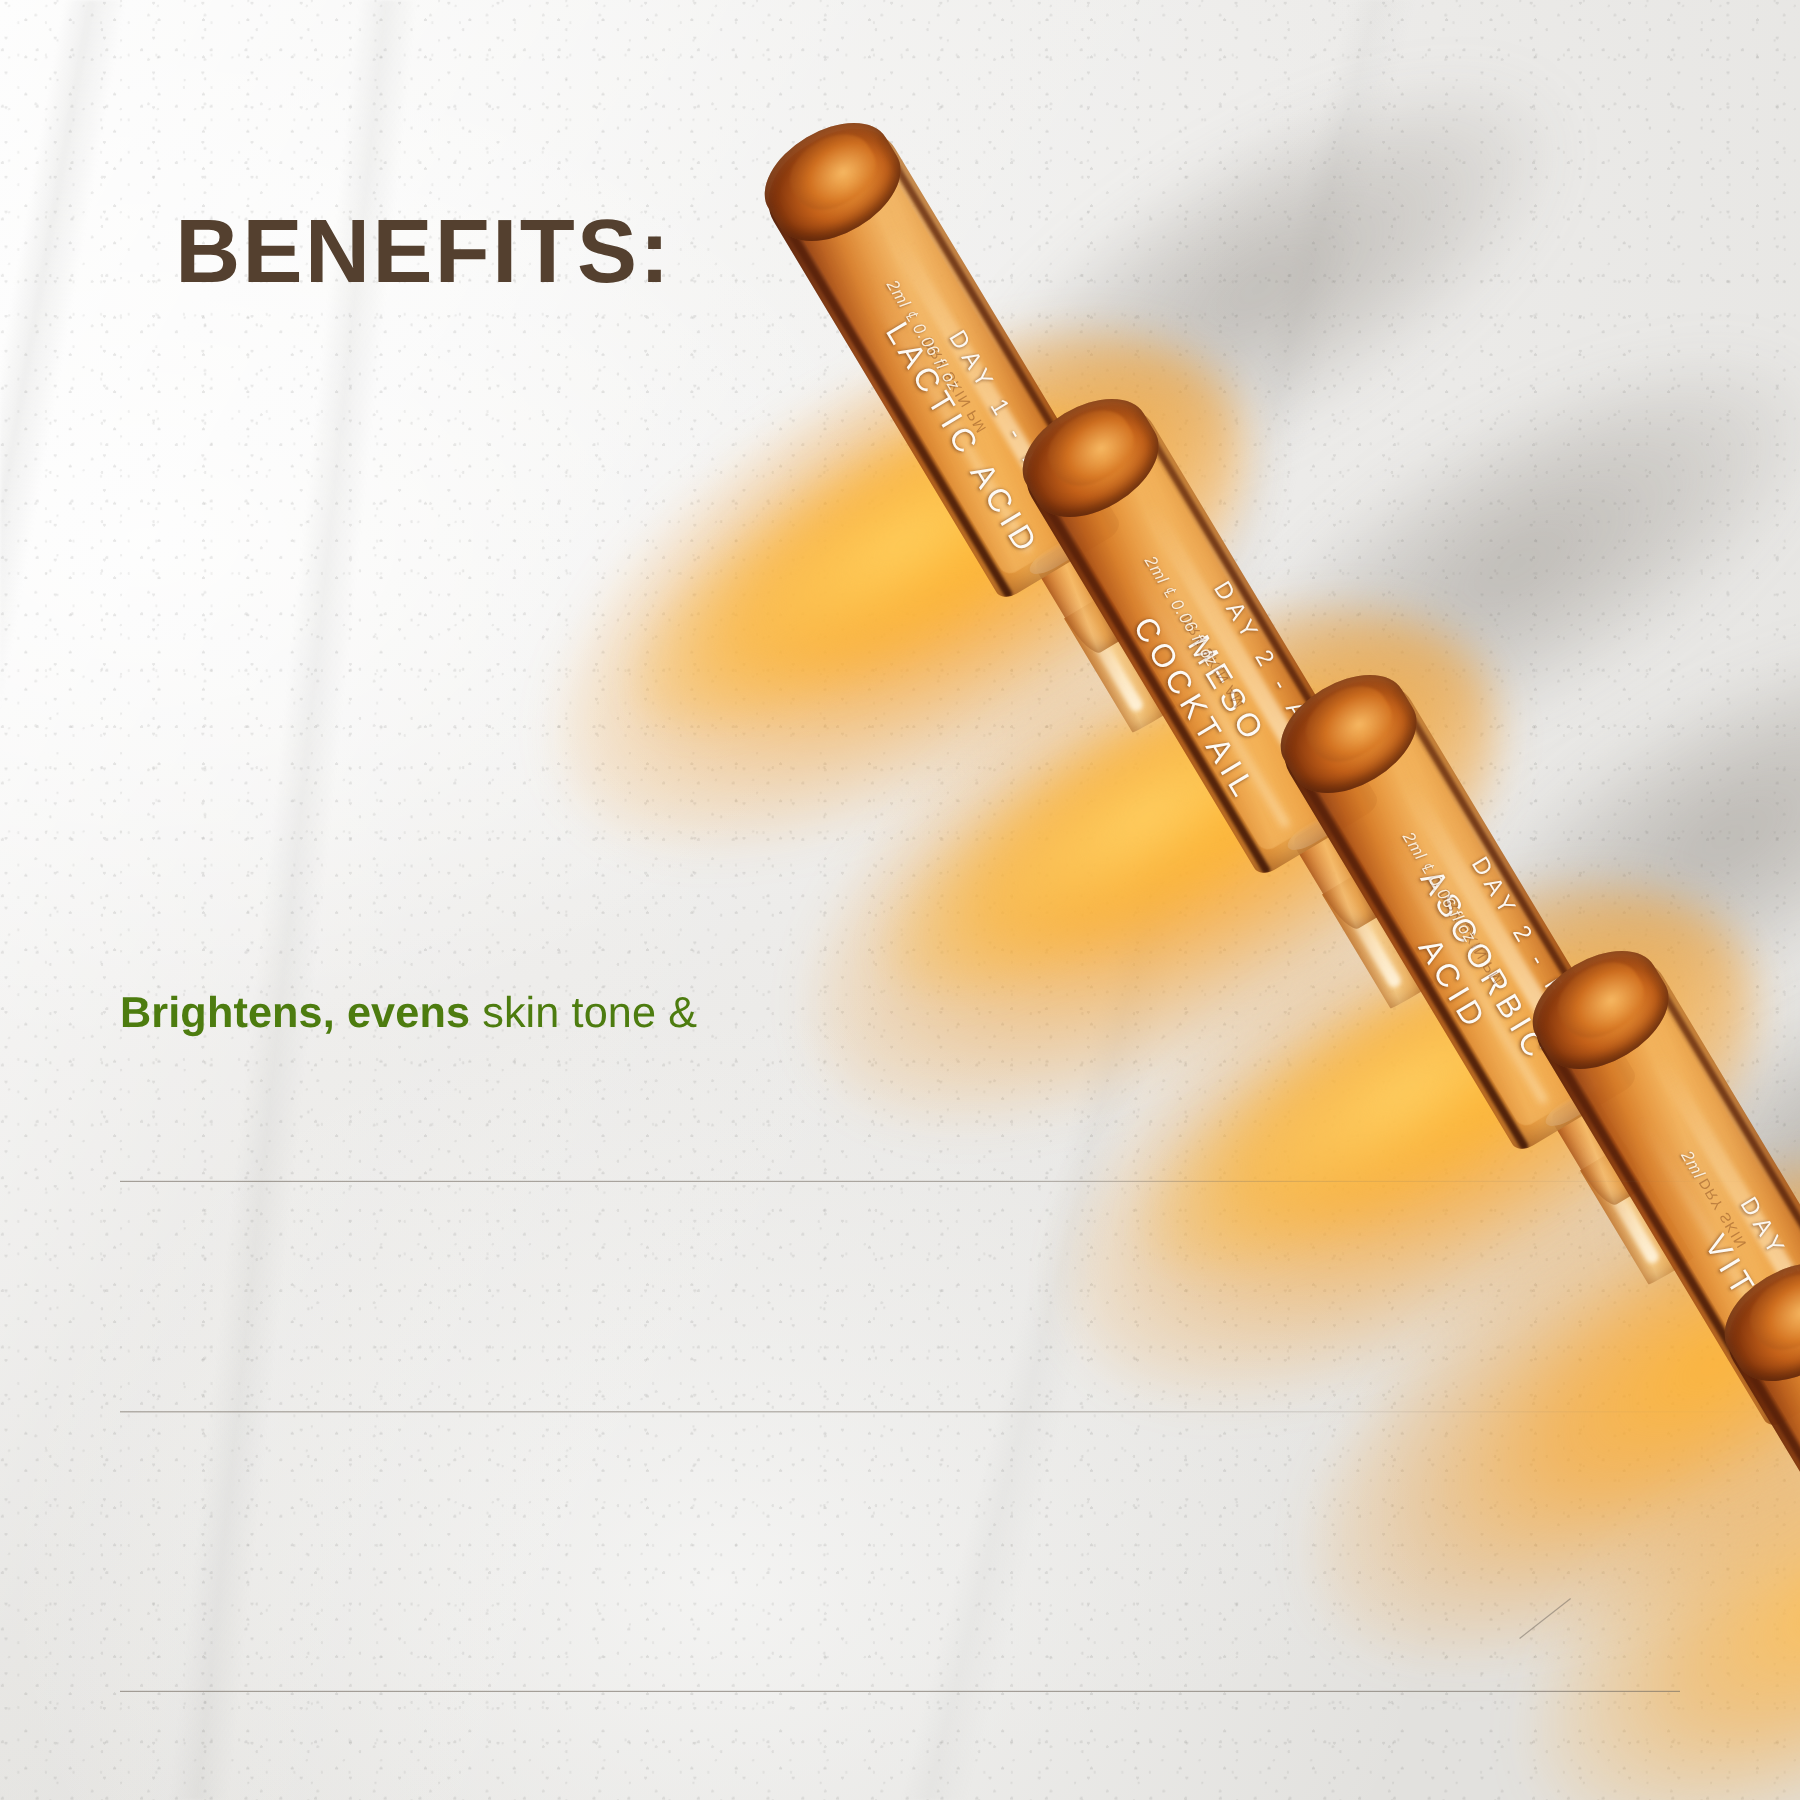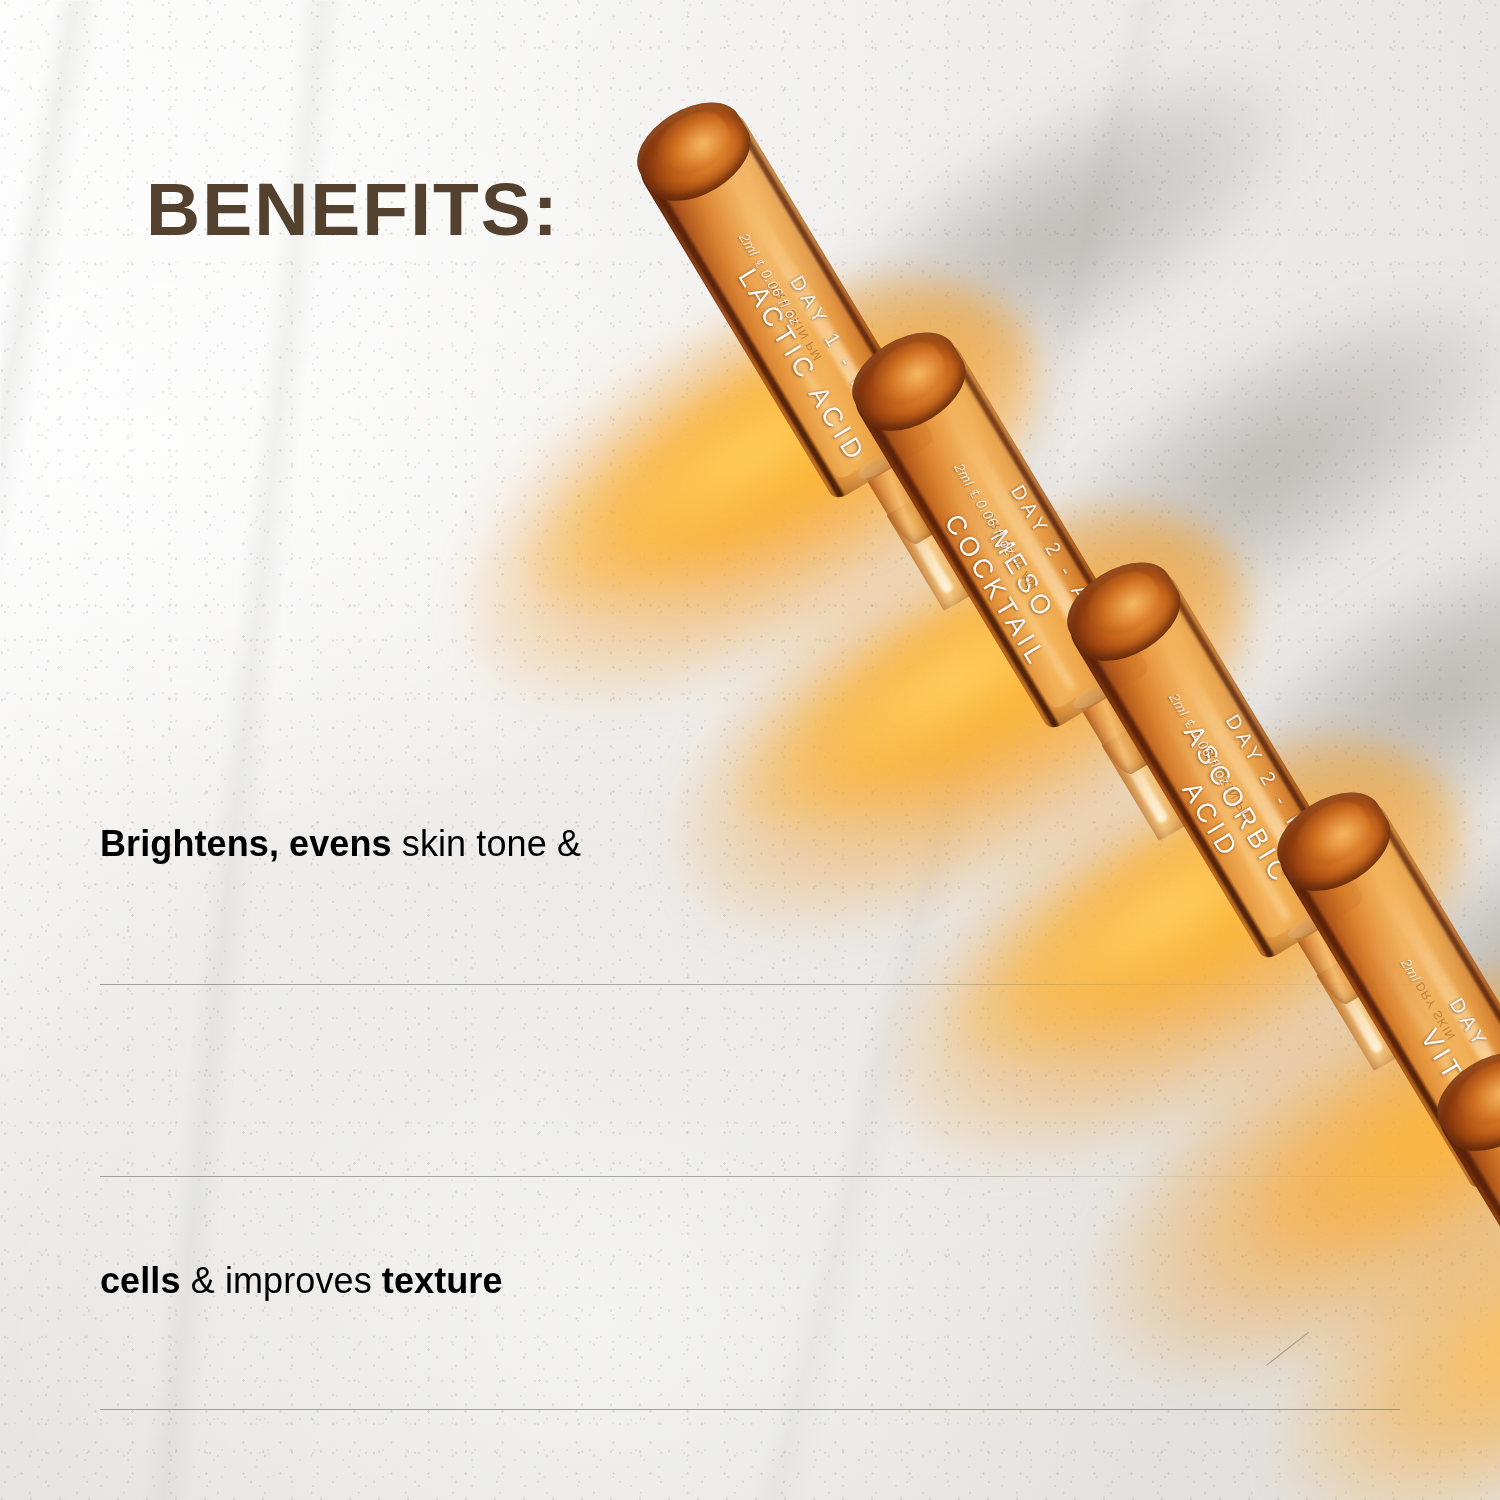--- a/index.html
+++ b/index.html
@@ -170,21 +170,21 @@
   #amp2{left:975px;top:310px;transform:rotate(149deg);}
   #amp3{left:1190px;top:540px;transform:rotate(149deg);}
   #amp4{left:1400px;top:770px;transform:rotate(149deg);}
   #amp5{left:1560px;top:1030px;transform:rotate(149deg);}
 
   
   .heading{position:absolute;left:133px;top:166px;
     font-size:75px;letter-spacing:2px;font-weight:700;color:#54402f;
     white-space:nowrap;margin-left:13px;}
   .benefits{position:absolute;left:100px;top:816px;width:700px;}
-  .benefit{color:#000000;}
+  .benefit{color:#4d7c0f;}
   .benefit .line{font-size:36px;line-height:1.58;font-weight:300;letter-spacing:.1px;}
   .benefit .line b{font-weight:700;}
   .rule{position:absolute;left:100px;height:1px;background:rgba(118,110,100,.62);}
   .r1{top:984px;width:1395px;}
   .r2{top:1176px;width:1395px;}
   .r3{top:1409px;width:1300px;}
   .r-diag{position:absolute;left:1266px;top:1365px;width:54px;height:1px;
     background:rgba(118,110,100,.55);transform:rotate(-38deg);transform-origin:0 0;}
   .rule-fade{position:absolute;left:100px;height:1px;
     background:linear-gradient(90deg, rgba(118,110,100,.62) 0%, rgba(118,110,100,.55) 52%, rgba(118,110,100,.16) 74%, rgba(118,110,100,0) 100%);}
@@ -324,23 +324,20 @@
     <div class="benefit">
       <div class="line">
         <b>Brightens, evens</b><span> skin tone &amp;</span>
       </div>
     </div>
   </div>
 
 
   <div class="benefits b3">
     <div class="benefit">
-      <div class="line">
-        <b>cells</b><span> &amp; improves </span><b>texture</b>
-      </div>
     </div>
   </div>
 
   <div class="rule-fade r1"></div>
   <div class="rule-fade r2"></div>
   <div class="rule r3"></div>
   <div class="r-diag"></div>
 
 </div>
 

